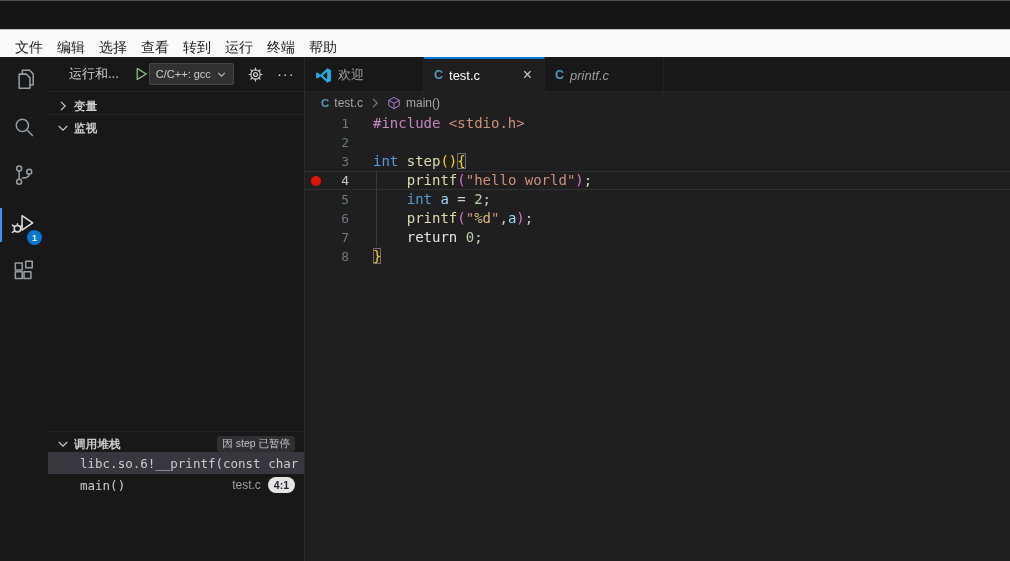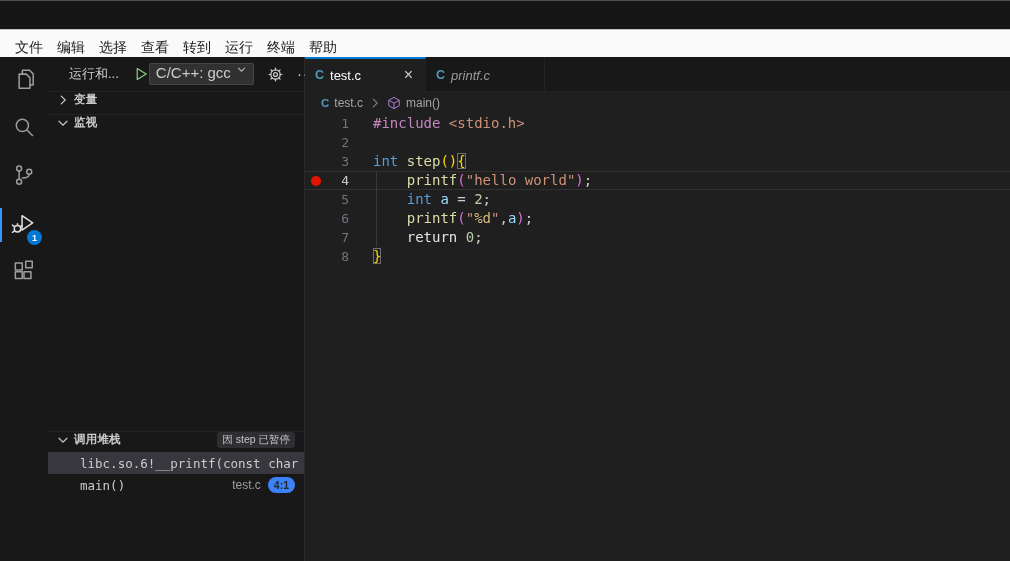--- a/index.html
+++ b/index.html
@@ -23,39 +23,39 @@
   .ab-badge{position:absolute;right:6px;bottom:4px;min-width:15px;height:15px;border-radius:8px;
     background:var(--accent);color:#fff;font-size:9px;display:flex;align-items:center;
     justify-content:center;font-weight:bold;}
 
   
   .sidebar{width:257px;flex:none;background:#181818;position:relative;border-right:1px solid #2a2a2a;box-sizing:border-box;}
   .sidebar-header{position:absolute;top:0;left:1px;right:0;height:34px;display:flex;align-items:center;
     padding:0 12px 0 20px;box-sizing:border-box;}
   .sh-title{font-size:13px;color:#cccccc;margin-right:14px;white-space:nowrap;}
   .play-btn{display:flex;align-items:center;justify-content:center;width:20px;height:22px;color:var(--play);}
-  .config-dd{display:flex;align-items:flex-start;gap:5px;height:20px;background:#313131;
-    border:1px solid #464646;border-radius:2px;padding:0 6px;font-size:15px;color:#cccccc;white-space:nowrap;}
+  .config-dd{display:flex;align-items:center;gap:5px;height:20px;background:#313131;
+    border:1px solid #464646;border-radius:2px;padding:0 6px;font-size:11px;color:#cccccc;white-space:nowrap;}
   .dd-chevron{color:#b5b5b5;display:flex;}
   .icon-btn{color:#cccccc;margin-left:14px;display:flex;align-items:center;}
   .more-dots{font-size:15px;letter-spacing:1px;color:#cccccc;line-height:10px;}
 
-  .sec-row{position:absolute;left:0;right:0;display:flex;align-items:flex-start;padding-left:7px;
+  .sec-row{position:absolute;left:0;right:0;display:flex;align-items:flex-end;padding-left:7px;
     box-sizing:border-box;border-top:1px solid #232323;}
   .sec-chevron{width:16px;height:16px;color:#c5c5c5;display:flex;align-items:center;justify-content:center;margin-right:3px;flex:none;}
   .sec-label{font-size:11.5px;font-weight:bold;color:#cccccc;letter-spacing:.2px;}
   .sec-status{margin-left:auto;margin-right:9px;font-size:10.5px;color:#c5c5c5;background:#2e2e33;
     border-radius:3px;padding:1px 5px;white-space:nowrap;}
   .stack-frame{position:absolute;left:0;right:0;height:22px;display:flex;align-items:center;
     padding:0 9px 0 32px;box-sizing:border-box;font-family:"DejaVu Sans Mono",monospace;
     font-size:12.5px;color:#cbcbcb;white-space:pre;overflow:hidden;}
   .stack-frame.selected{background:#37373d;}
   .frame-file{margin-left:auto;font-family:"Liberation Sans",sans-serif;font-size:12px;color:#9d9d9d;
     padding-right:7px;flex:none;}
-  .frame-badge{background:#3b82f6;color:#26262a;font-size:10.5px;border-radius:9px;padding:2px 6px;
+  .frame-badge{background:#e5e5e5;color:#26262a;font-size:10.5px;border-radius:9px;padding:2px 6px;
     font-family:"Liberation Sans",sans-serif;font-weight:bold;flex:none;}
 
   
   .editor{flex:1;position:relative;background:#1f1f1f;}
   .tabbar{position:absolute;top:0;left:0;right:0;height:35px;display:flex;background:#181818;}
   .tab{display:flex;align-items:center;gap:6px;padding:0 10px;box-sizing:border-box;flex:none;
     border-right:1px solid #222222;border-top:2px solid transparent;border-bottom:1px solid #232323;
     font-size:13px;color:#9d9d9d;}
   .tab.active{background:#1f1f1f;color:#ffffff;border-top-color:var(--accent);border-bottom:1px solid #1f1f1f;}
   .tab.preview .tab-label{font-style:italic;}
@@ -194,20 +194,28 @@
       <span class="sec-status">因 step 已暂停</span>
     </div>
     <div id="stack-frames">
         <div class="stack-frame selected" style="top: 395px;"><span>libc.so.6!__printf(const char *</span></div>
         <div class="stack-frame" style="top: 417px;"><span>main()</span><span class="frame-file">test.c</span><span class="frame-badge">4:1</span></div>
       </div>
   </div>
 
   <div class="editor">
     <div class="tabbar" id="tabbar">
+        <div class="tab" style="width: 119px;">
+          <span class="logo-icon">
+            <svg width="17" height="17" viewBox="0 0 16 16">
+              <path fill="currentColor" d="M11.6 1.1 5 7.2 2.2 5.1l-1.2.6v4.6l1.2.6L5 8.8l6.6 6.1 3.4-1.7V2.8L11.6 1.1zM11.4 4.5v7L7.2 8l4.2-3.5z"></path>
+            </svg>
+          </span>
+          <span class="tab-label">欢迎</span>
+        </div>
         <div class="tab active" style="width: 121px;">
           <span class="c-icon">C</span>
           <span class="tab-label">test.c</span>
           <span class="tab-close">×</span>
         </div>
         <div class="tab preview" style="width: 119px;">
           <span class="c-icon">C</span>
           <span class="tab-label">printf.c</span>
         </div>
         <div class="tab-filler"></div>

